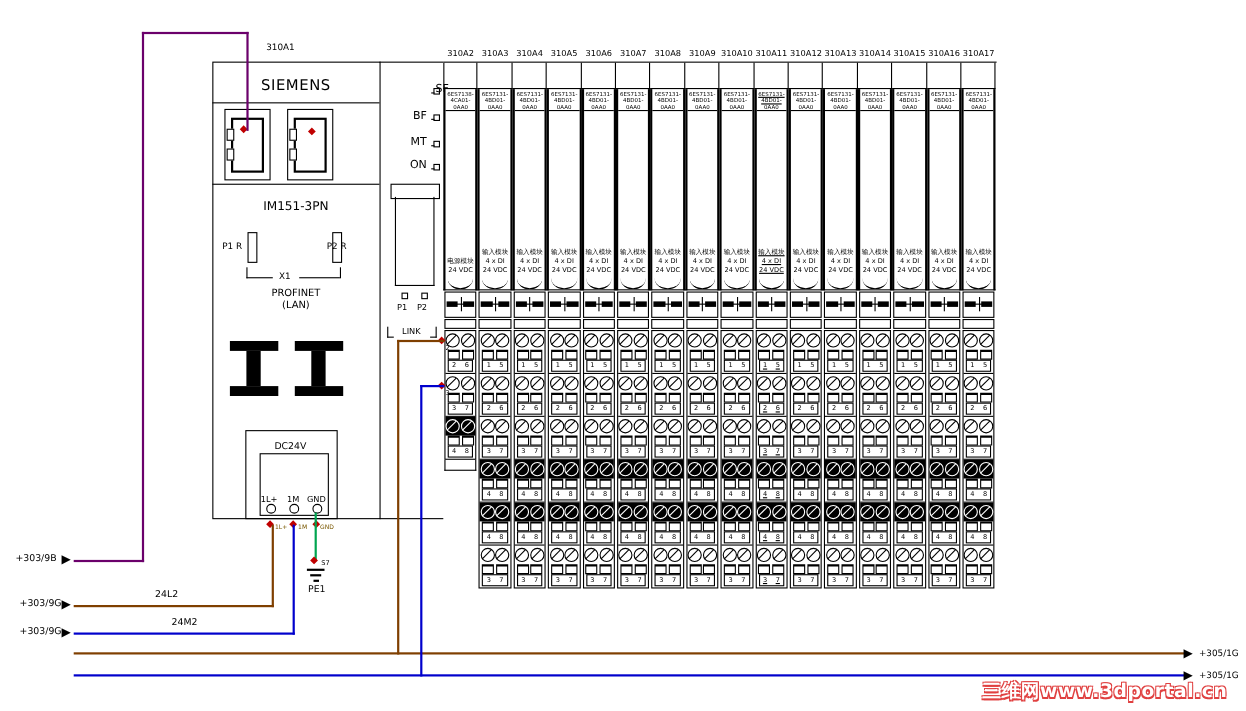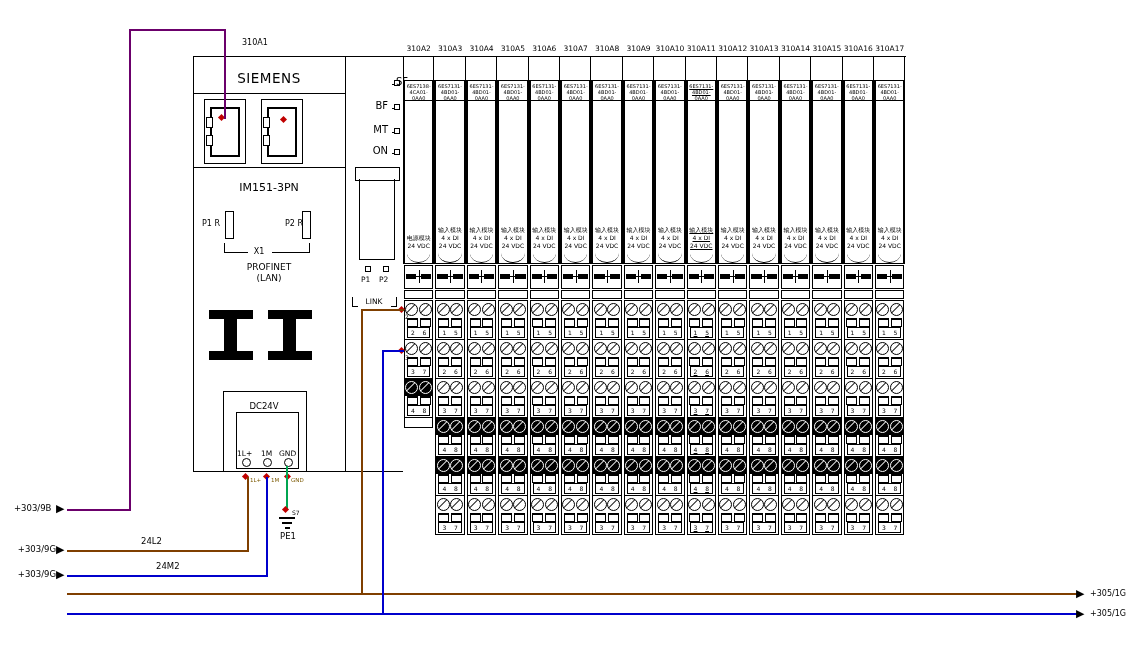--- a/index.html
+++ b/index.html
@@ -109,21 +109,21 @@
     <span class="tab" style="top:35px;"></span>
   </div>
   <div class="dot" style="left:219px;top:115px;"></div>
   <div class="dot" style="left:281px;top:117px;"></div>
 
   <div class="hline" style="left:193px;top:167px;width:152px;"></div>
   <div class="lbl" id="model">IM151-3PN</div>
 
   <div class="lbl smalltxt" style="left:202px;top:219px;">P1 R</div>
   <div class="vconn" style="left:225px;top:211px;"></div>
-  <div class="lbl smalltxt" style="left:274px;top:219px;padding-left:11px;">P2 R</div>
+  <div class="lbl smalltxt" style="left:286px;top:219px;padding-left:11px;">P2 R</div>
   <div class="vconn" style="left:302px;top:211px;"></div>
 
   <div class="abs" style="left:224px;top:243px;width:1px;height:10px;background:#000;"></div>
   <div class="hline" style="left:224px;top:252px;width:24px;"></div>
   <div class="lbl smalltxt ctr" style="left:250px;top:247px;width:18px;">X1</div>
   <div class="hline" style="left:272px;top:252px;width:37px;"></div>
   <div class="abs" style="left:309px;top:243px;width:1px;height:10px;background:#000;"></div>
 
   <div class="lbl" id="profinet">PROFINET</div>
   <div class="lbl" id="lan">(LAN)</div>
@@ -1938,13 +1938,14 @@
   <div class="arrow" style="left:56px;top:569px;">▶</div>
 
   <div class="netlbl" style="left:141px;top:536px;">24L2</div>
   <div class="netlbl" style="left:156px;top:561px;">24M2</div>
 
   <div class="arrow" style="left:1076px;top:588px;">▶</div>
   <div class="netlbl" style="left:1090px;top:589px;font-size:8px;">+305/1G</div>
   <div class="arrow" style="left:1076px;top:608px;">▶</div>
   <div class="netlbl" style="left:1090px;top:609px;font-size:8px;">+305/1G</div>
 
+  <div id="watermark">三维网www.3dportal.cn</div>
 </div>
 
 </body></html>

